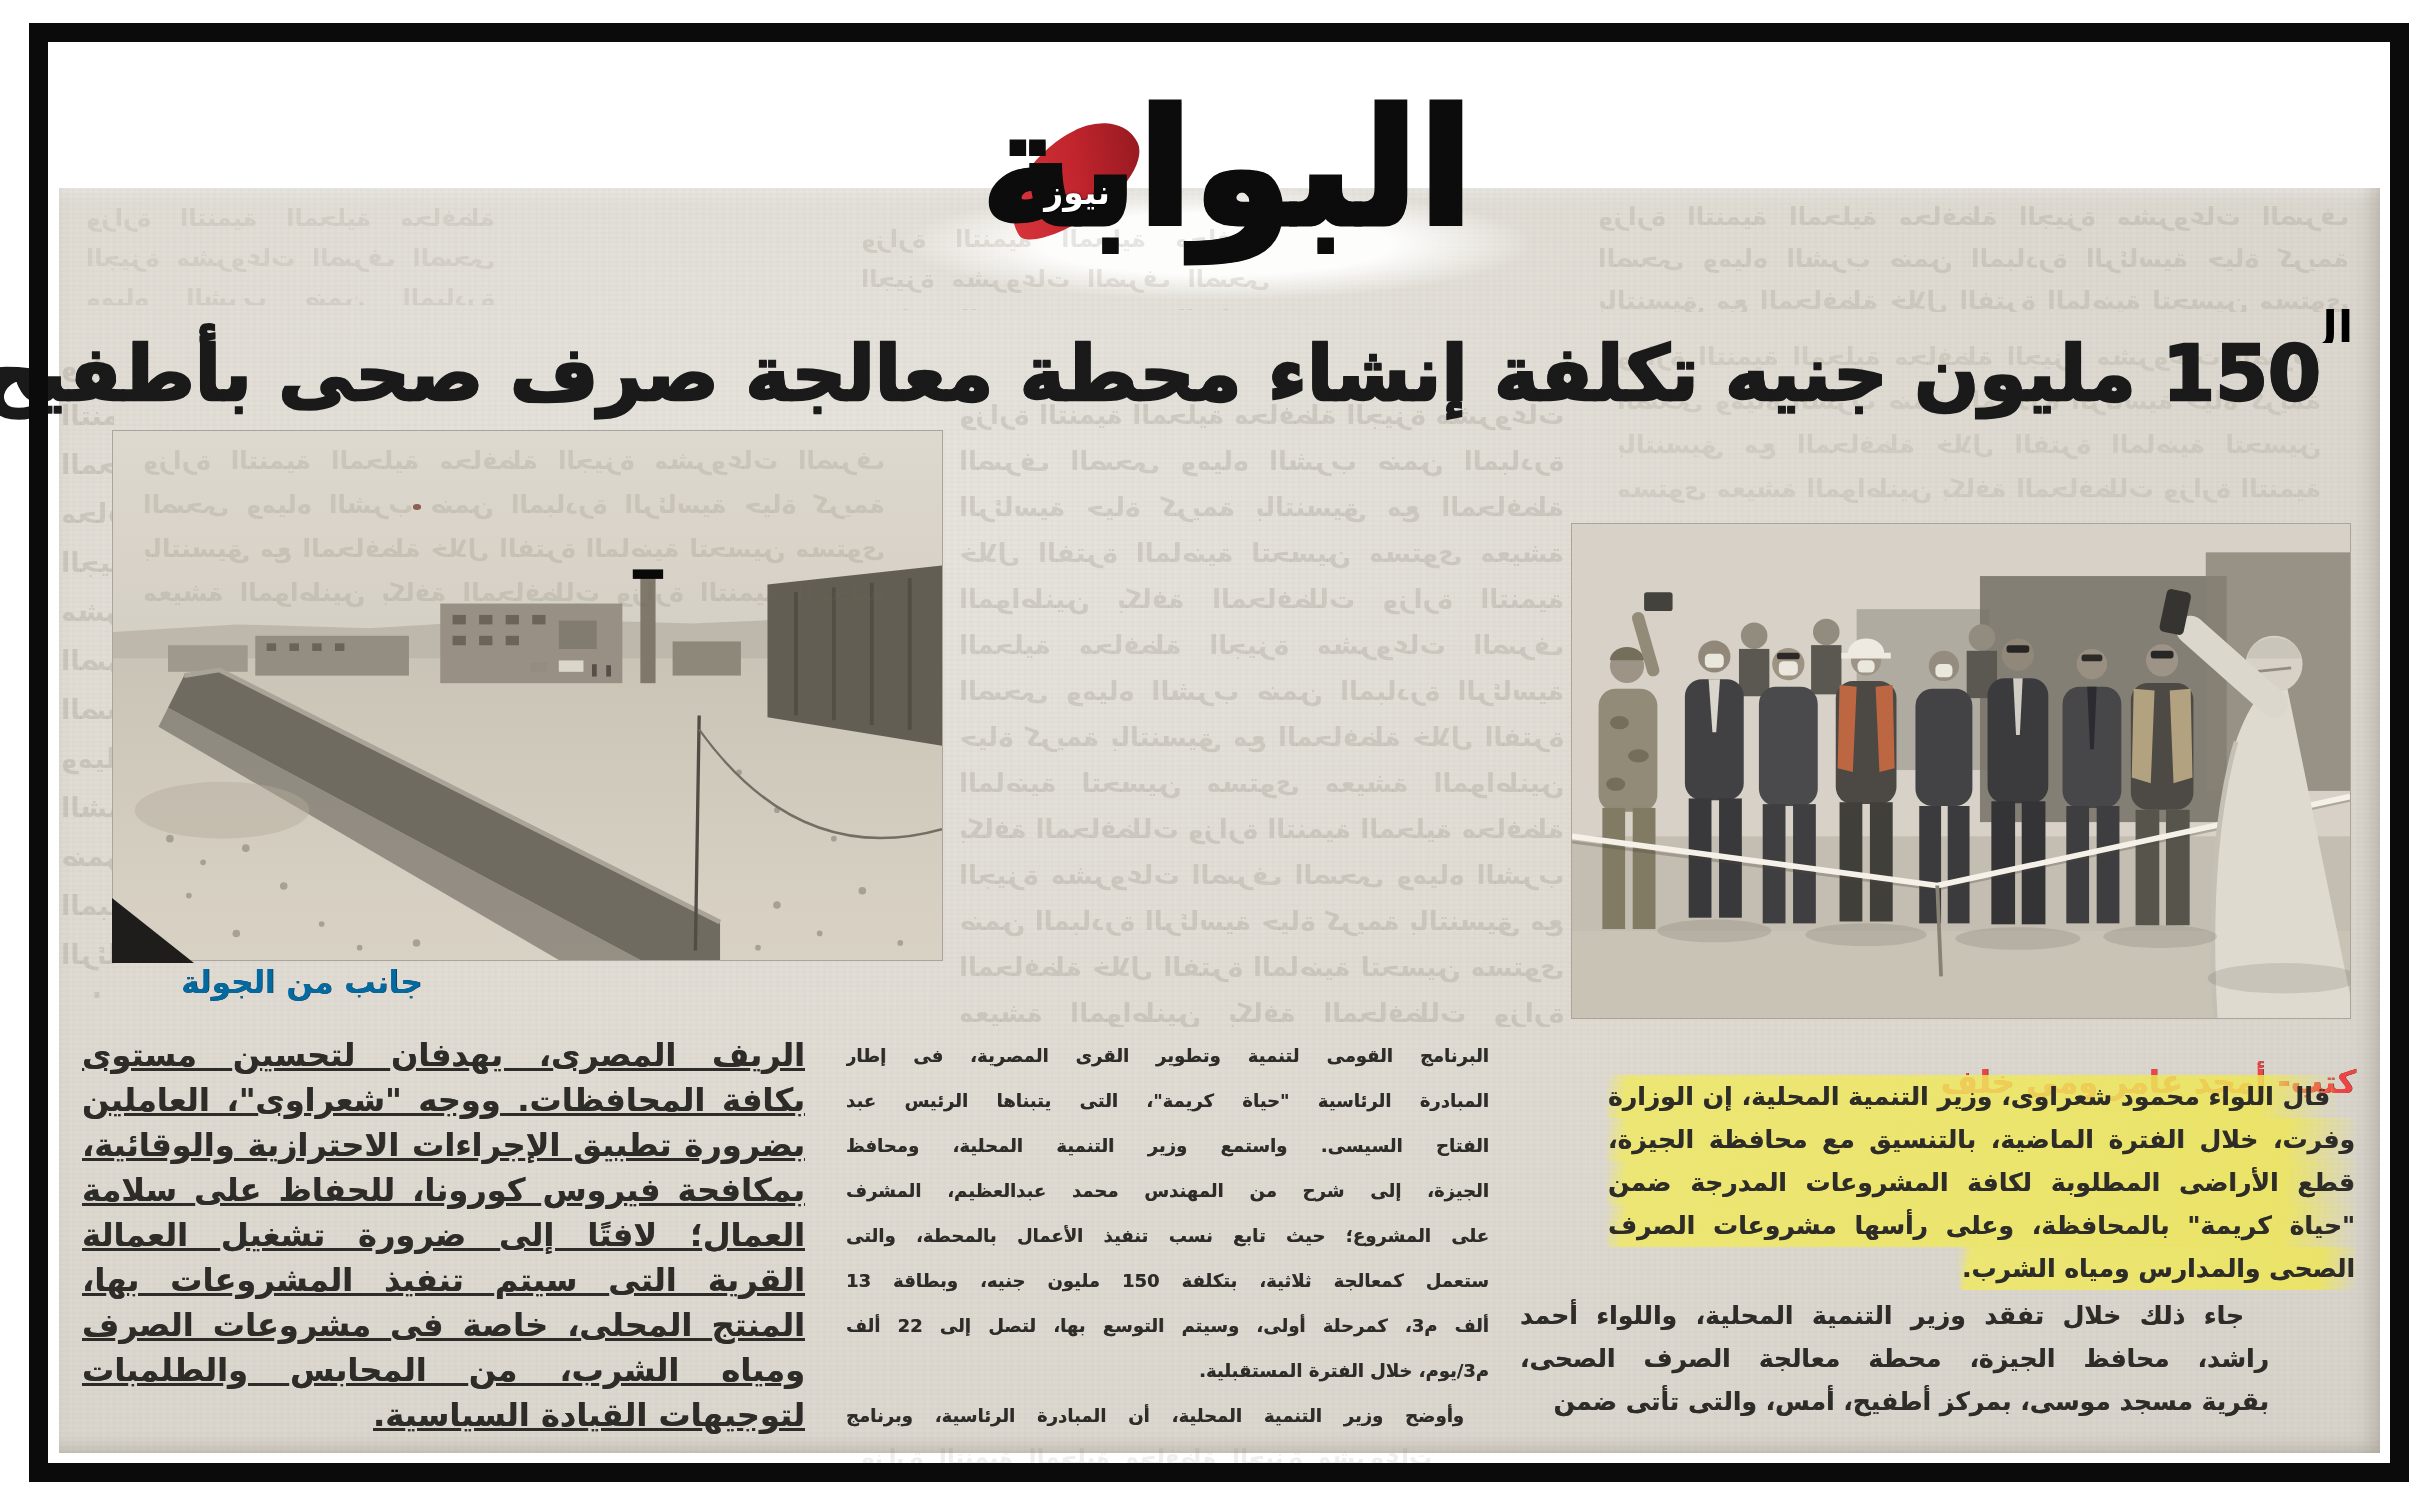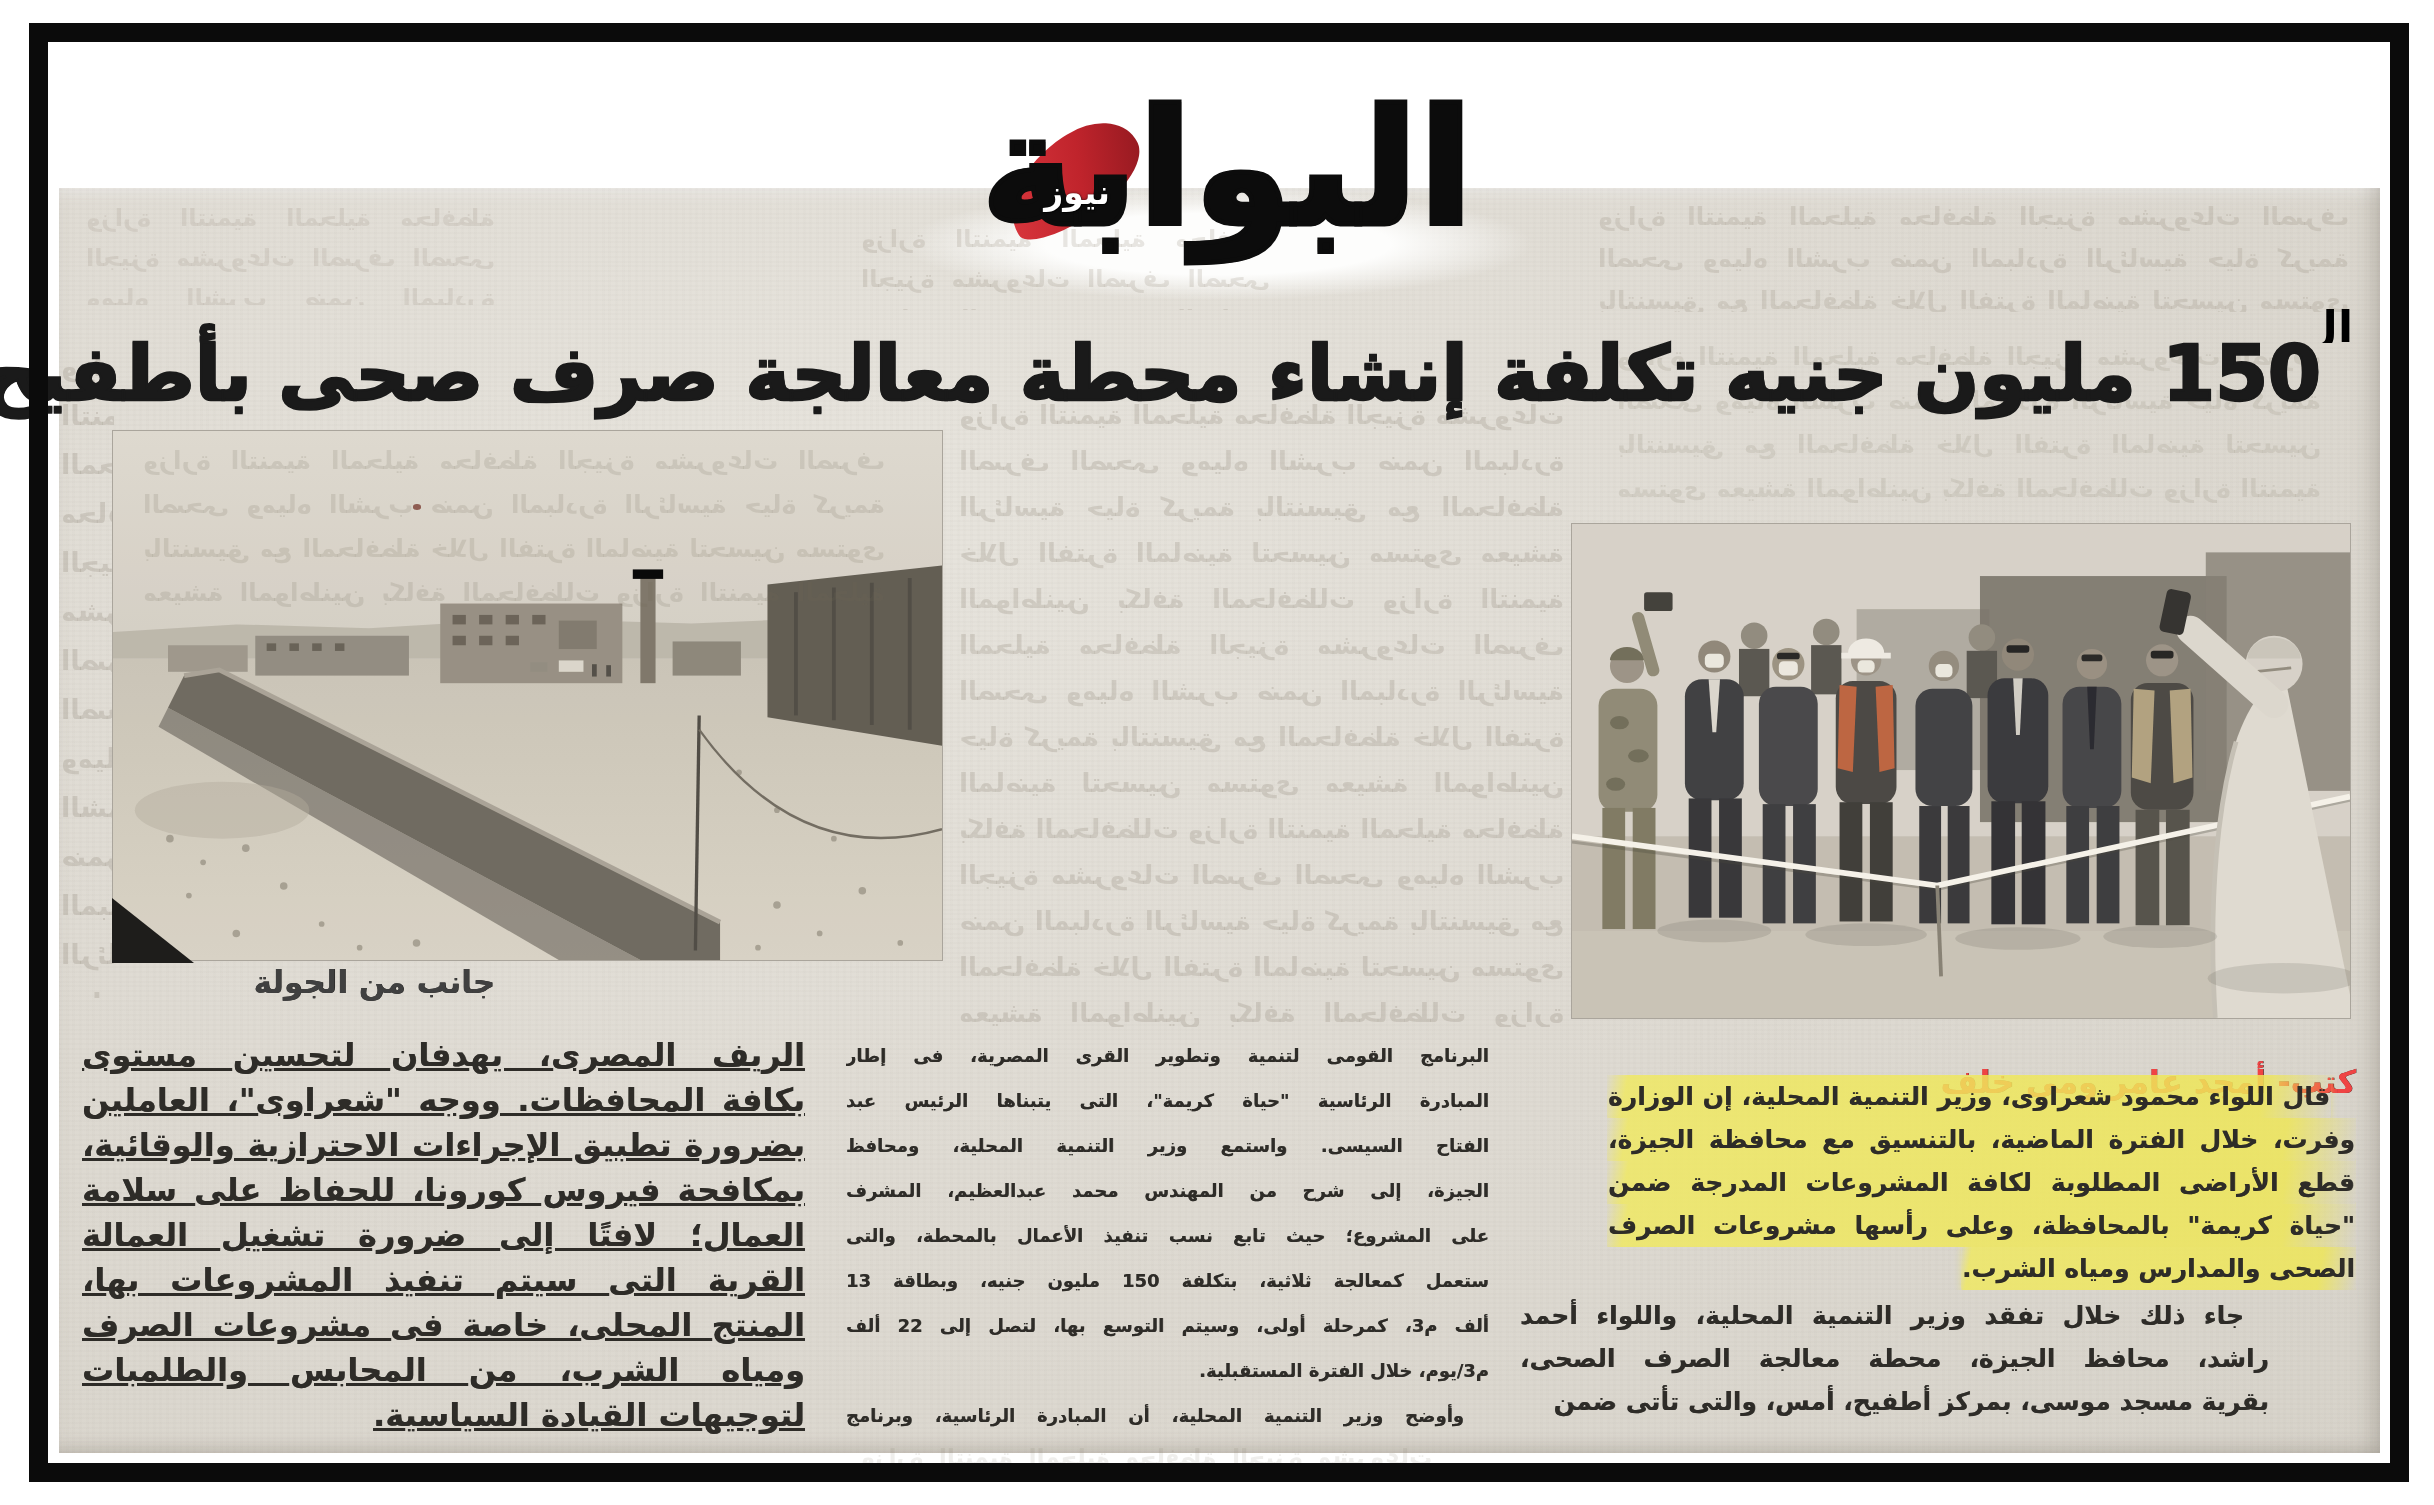--- a/index.html
+++ b/index.html
@@ -47,21 +47,21 @@
   
   .photo{position:absolute;z-index:3;border:1px solid rgba(88,82,72,.35);box-sizing:border-box;
          overflow:hidden;background:#d6d2ca;}
   .photo-left{left:112px;top:430px;width:831px;height:531px;}
   .photo-right{left:1571px;top:523px;width:780px;height:496px;}
   .photo svg{display:block;width:100%;height:100%;filter:contrast(.93) brightness(1.02) sepia(.05) blur(0.3px);}
 
   .credit-triangle{position:absolute;left:112px;top:898px;width:82px;height:65px;z-index:5;
          background:#1e1d1b;clip-path:polygon(0 0,100% 100%,0 100%);}
   .caption{position:absolute;left:181px;top:964px;width:314px;height:48px;z-index:6;
-         direction:rtl;text-align:right;font-size:31px;font-weight:bold;color:#404040;
+         direction:rtl;text-align:left;font-size:31px;font-weight:bold;color:#0369a1;
          text-shadow:0.4px 0 #1d1c1a;}
 
   
   .byline{position:absolute;left:1607px;top:1023px;width:749px;height:48px;z-index:6;
          direction:rtl;text-align:right;font-size:32px;font-weight:bold;color:#ef4444;
          text-shadow:0.4px 0 #242220;margin-top:40px;}
   .col{position:absolute;z-index:6;direction:rtl;color:var(--ink,#2e2c28);}
   .col-right-p1{left:1607px;top:1075px;width:749px;font-size:25px;}
   .col-right-p2{left:1520px;top:1294px;width:749px;font-size:25px;}
   .col-right-p1 .bl,.col-right-p2 .bl{height:43px;line-height:43px;}

